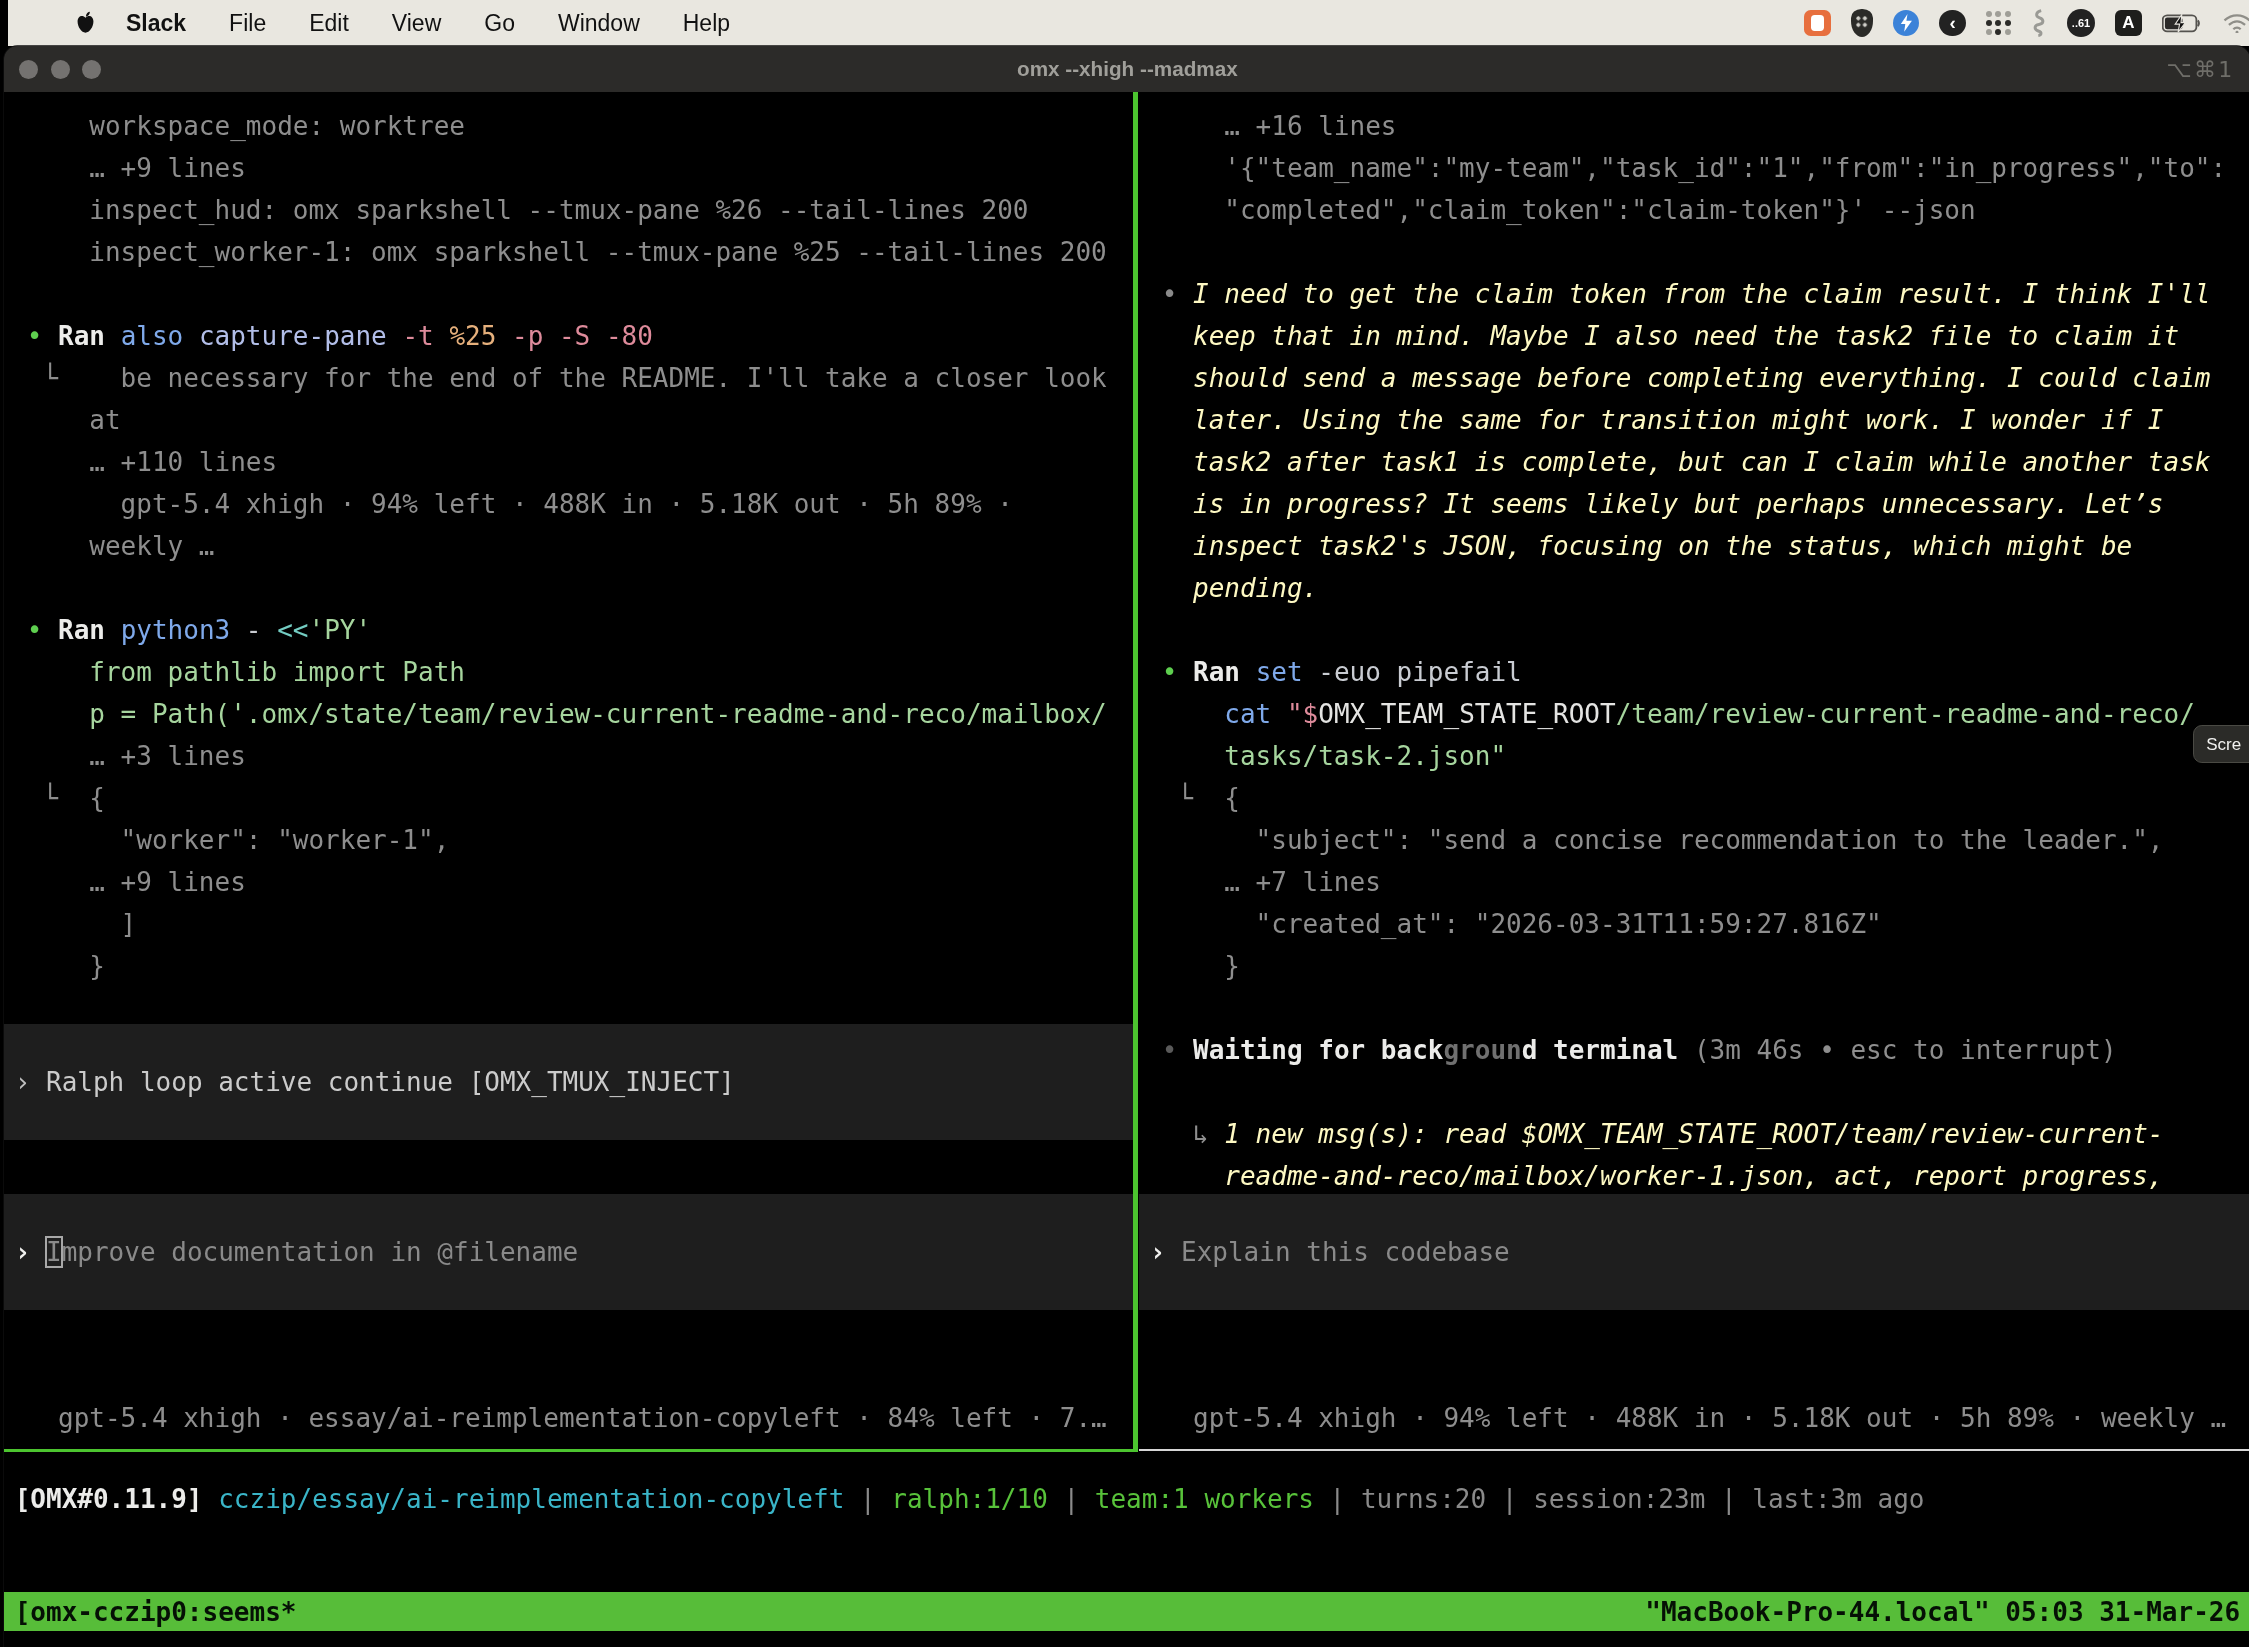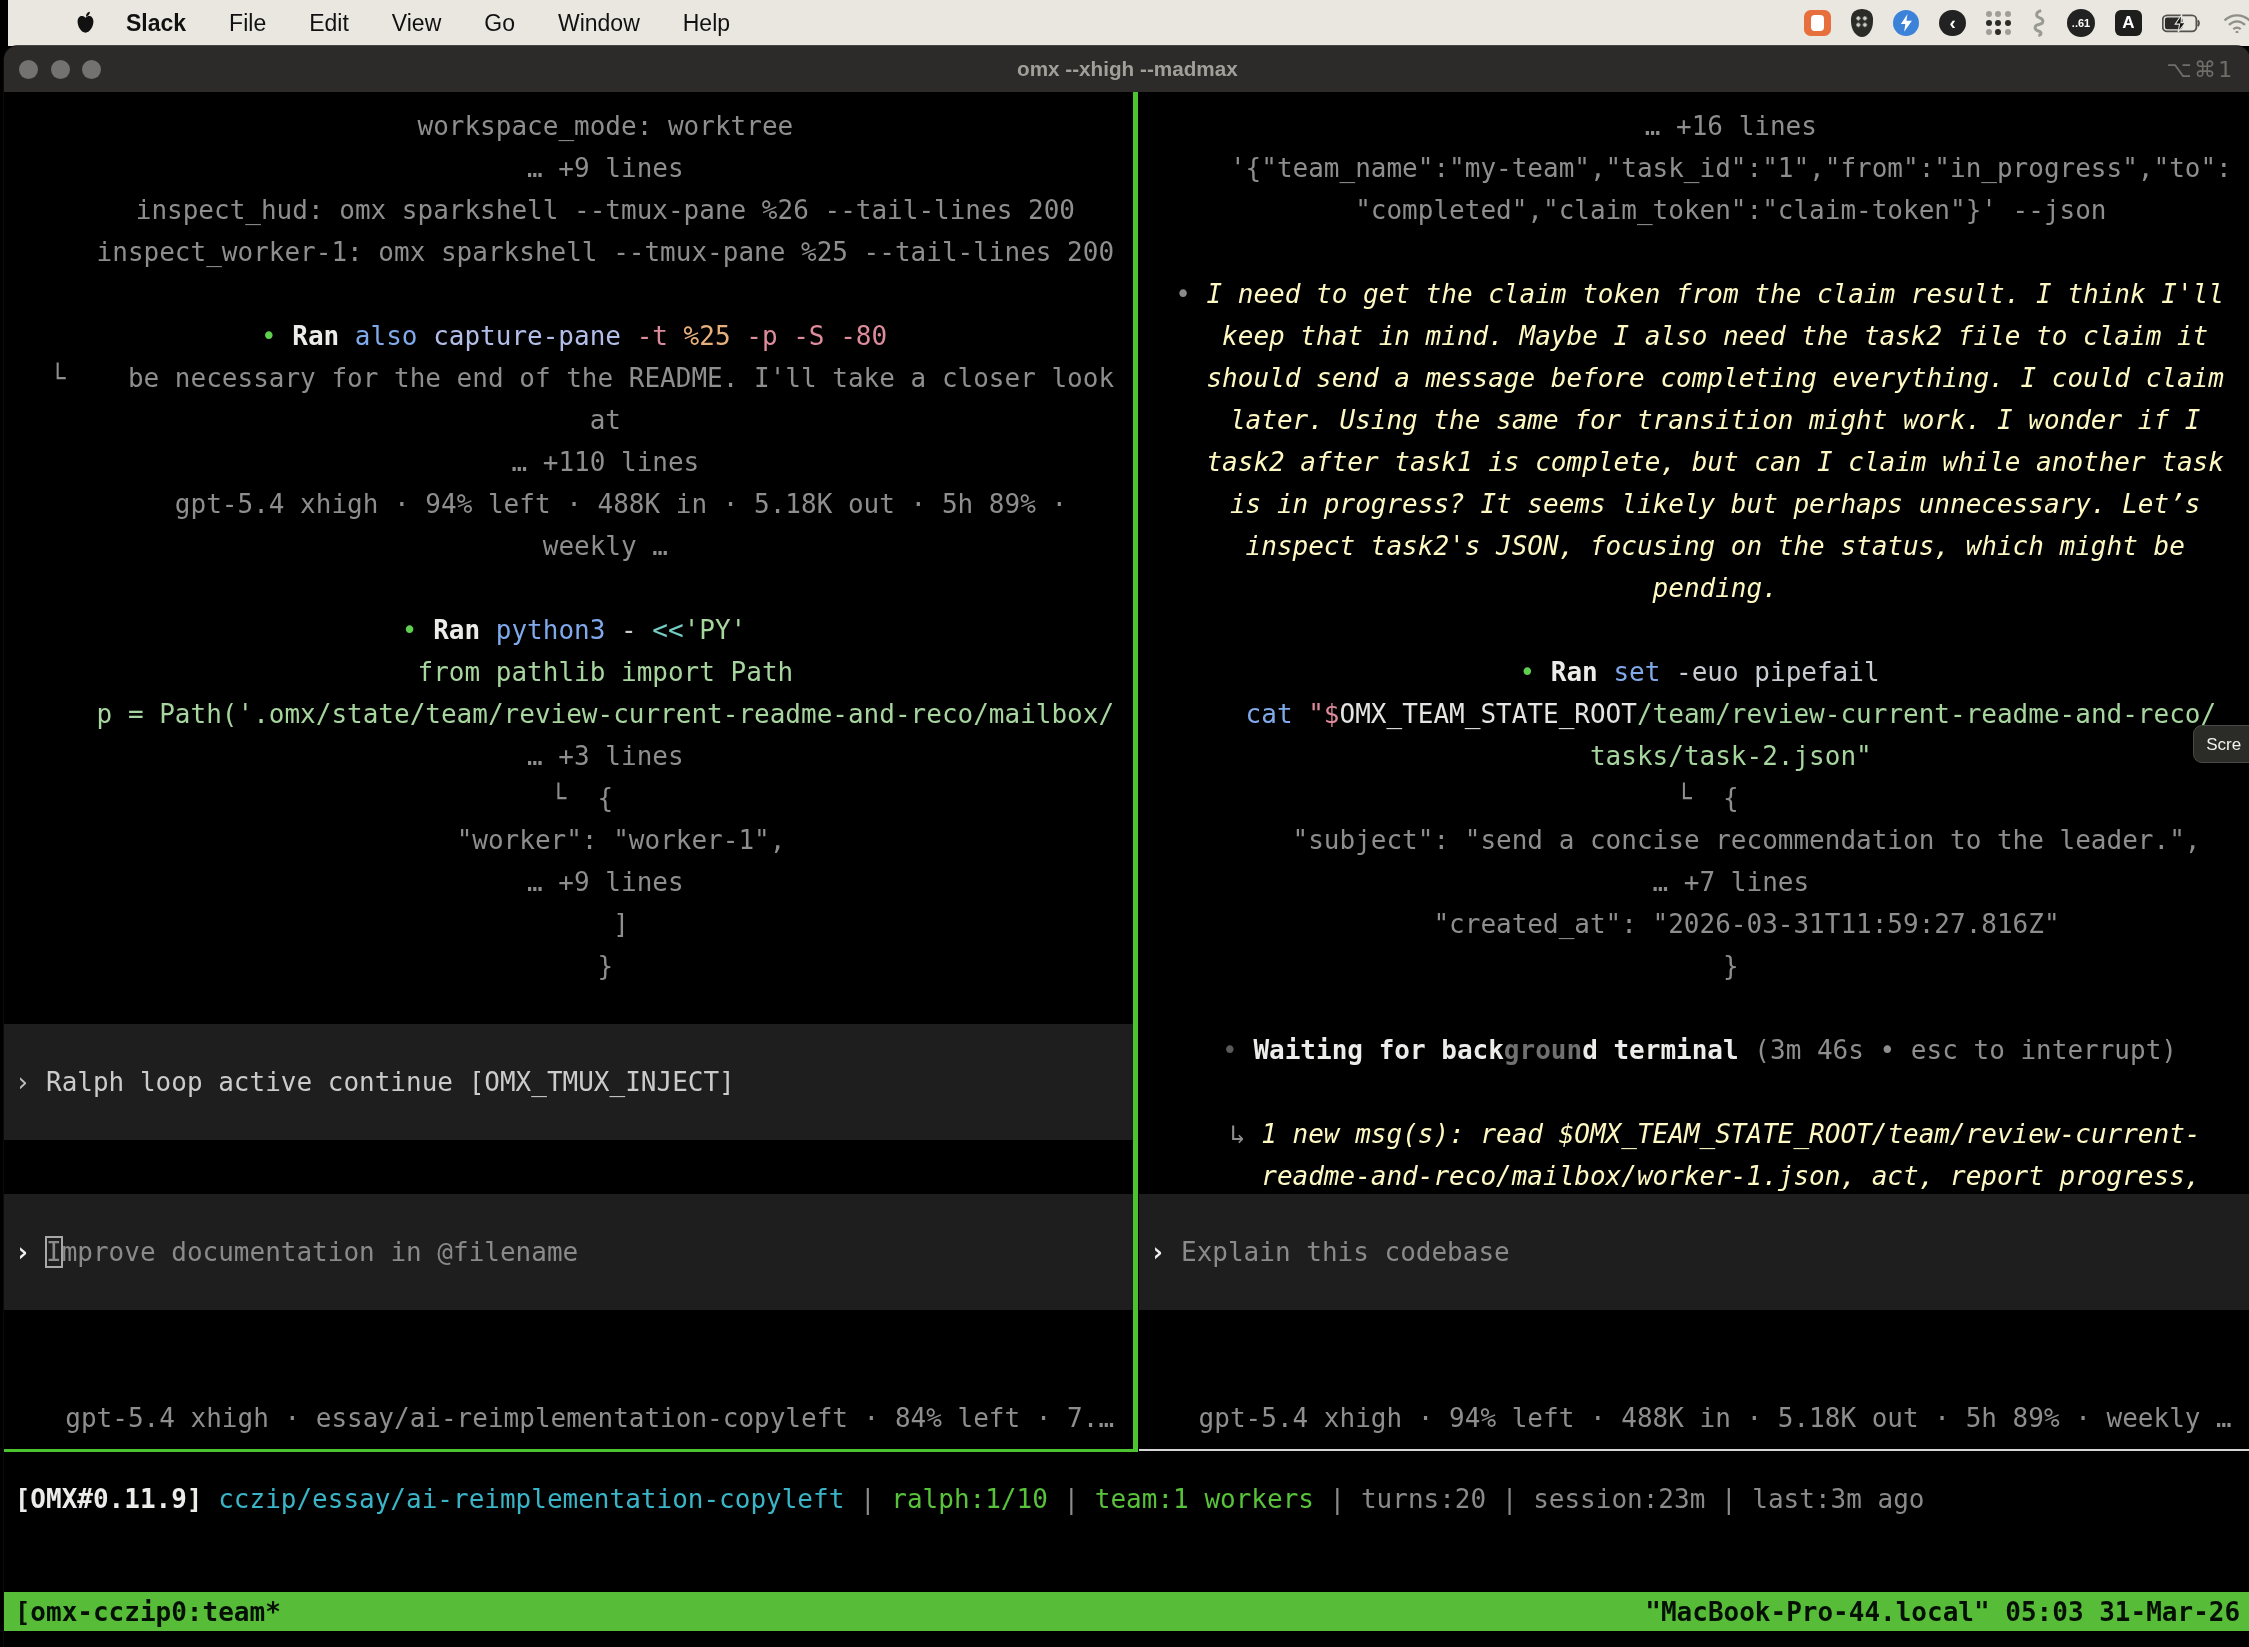--- a/index.html
+++ b/index.html
@@ -42,21 +42,21 @@
   .wtitle{position:absolute;left:0;right:0;text-align:center;color:#a09f9a;
      font-family:"Liberation Sans","DejaVu Sans",sans-serif;font-size:20.7px;font-weight:bold;}
   .wshortcut{position:absolute;right:16px;color:#6f6e69;font-size:22px;
      font-family:"DejaVu Sans",sans-serif;letter-spacing:2.2px;}
 
   .term{position:relative;height:1556px;background:#000;font-size:26px;}
   .tl{height:42px;line-height:42px;white-space:pre;padding-left:10.3px;}
   .pane{position:absolute;top:0;height:1498px;overflow:hidden;}
   .pane-left{left:0;width:1129px;}
   .pane-right{left:1135px;width:1110px;}
-  .block{position:absolute;left:0;width:100%;text-align:center;}
+  .block{position:absolute;left:12px;width:100%;}
   .band{position:absolute;left:0;width:100%;height:116px;background:#1e1e1e;
      display:flex;flex-direction:column;justify-content:center;}
   .divider{position:absolute;left:1129px;top:0;width:4.4px;height:1360px;background:#4cc42f;}
   .hline-green{position:absolute;left:0;top:1357px;width:1134px;height:3px;background:#4cc42f;}
   .hline-gray{position:absolute;left:1135px;top:1357px;width:1110px;height:2.2px;background:#d6d6d6;}
   .omxline{position:absolute;left:0;top:1386px;width:100%;}
 
   .tmuxbar{position:absolute;left:0;top:1500px;width:2246px;height:39px;background:#57bd39;
      color:#051005;display:flex;justify-content:space-between;align-items:center;
      font-size:26px;font-weight:bold;padding:0 10.3px;box-sizing:border-box;white-space:pre;}
@@ -246,18 +246,18 @@
         </div>
     </div>
 
     <div class="tooltip">Scre</div>
 
     <div class="omxline">
         <div class="tl"><span class="c-wb">[OMX#0.11.9] </span><span class="c-cyan">cczip/essay/ai-reimplementation-copyleft</span><span class="c-dim2"> | </span><span class="c-lime">ralph:1/10</span><span class="c-dim2"> | </span><span class="c-lime">team:1 workers</span><span class="c-dim2"> | </span><span class="c-dim2">turns:20</span><span class="c-dim2"> | </span><span class="c-dim2">session:23m</span><span class="c-dim2"> | </span><span class="c-dim2">last:3m ago</span></div>
       </div>
 
     <div class="tmuxbar">
-      <span>[omx-cczip0:team*</span>
+      <span>[omx-cczip0:seems*</span>
       <span>"MacBook-Pro-44.local" 05:03 31-Mar-26</span>
     </div>
   </div>
 </div>
 
 
 </body></html>

